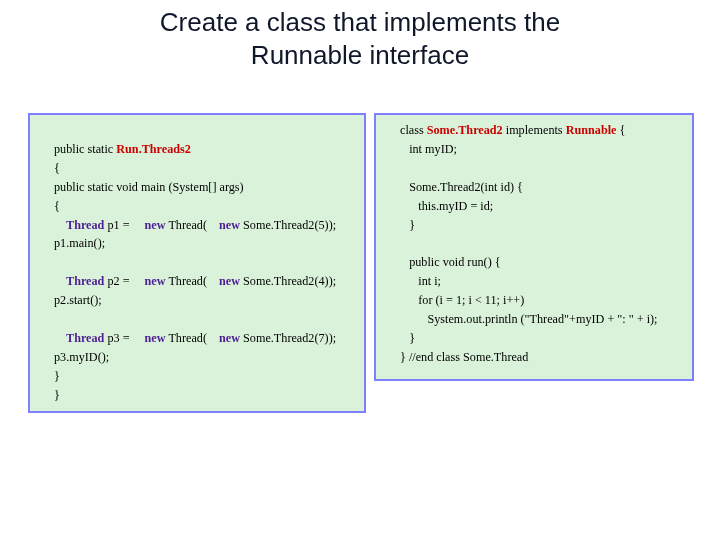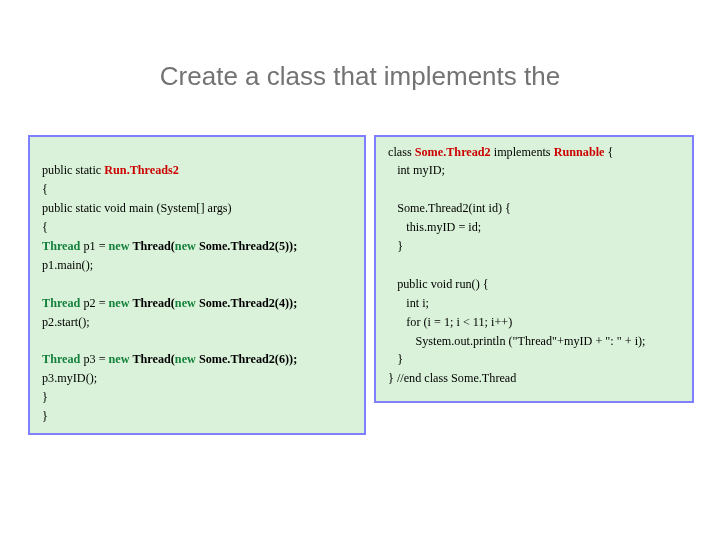--- a/index.html
+++ b/index.html
@@ -13,71 +13,71 @@
   }
   .slide {
     width: 720px;
     height: 540px;
     position: relative;
     box-sizing: border-box;
   }
   .title {
     text-align: center;
     font-size: 26px;
-    color: #737373;
-    padding-top: 28px;
+    color: #0f172a;
+    padding-top: 6px;
     line-height: 1.25;
-    margin-top: 32px;
   }
   .panels {
     display: flex;
     gap: 8px;
     margin-top: 42px;
     padding: 0 28px;
   }
   .code-box {
     border: 2px solid #7f7fff;
     background: #d9f2d9;
     font-family: "Times New Roman", Times, serif;
     font-size: 12.2px;
     line-height: 1.55;
     color: #000;
-    padding: 6px 12px;
+    padding: 6px 24px;
     box-sizing: border-box;
     white-space: pre;
   }
   .left-box  { flex: 0 0 338px; height: 300px; }
   .right-box { flex: 0 0 320px; height: 268px; }
-  .kw-blue  { color: #15803d; font-weight: bold; }
+  .kw-blue  { color: #4c1d95; font-weight: bold; margin-left: 12px; }
   .kw-red   { color: #cc0000; font-weight: bold; }
-  .bold     { font-weight: bold; }
+  .bold     { font-weight: normal; }
 </style>
 </head>
 <body>
 
 <div class="slide">
 
   <div class="title">
     <span>Create a class that implements the</span><br>
+    <span>Runnable interface</span>
   </div>
 
   <div class="panels">
 
     <div class="code-box left-box"><span><span></span>
 <span>public static </span><span class="kw-red">Run.Threads2</span>
 <span>{</span>
 <span>public static void main (System[] args)</span>
 <span>{</span>
 <span class="kw-blue">Thread</span><span> p1 = </span><span class="kw-blue">new</span><span class="bold"> Thread(</span><span class="kw-blue">new</span><span class="bold"> Some.Thread2(5));</span>
 <span>p1.main();</span>
 <span></span>
 <span class="kw-blue">Thread</span><span> p2 = </span><span class="kw-blue">new</span><span class="bold"> Thread(</span><span class="kw-blue">new</span><span class="bold"> Some.Thread2(4));</span>
 <span>p2.start();</span>
 <span></span>
-<span class="kw-blue">Thread</span><span> p3 = </span><span class="kw-blue">new</span><span class="bold"> Thread(</span><span class="kw-blue">new</span><span class="bold"> Some.Thread2(6));</span>
+<span class="kw-blue">Thread</span><span> p3 = </span><span class="kw-blue">new</span><span class="bold"> Thread(</span><span class="kw-blue">new</span><span class="bold"> Some.Thread2(7));</span>
 <span>p3.myID();</span>
 <span>}</span>
 <span>}</span></span></div>
 
     <div class="code-box right-box"><span><span>class </span><span class="kw-red">Some.Thread2</span><span> implements </span><span class="kw-red">Runnable</span><span> {</span>
 <span>   int myID;</span>
 <span></span>
 <span>   Some.Thread2(int id) {</span>
 <span>      this.myID = id;</span>
 <span>   }</span>

